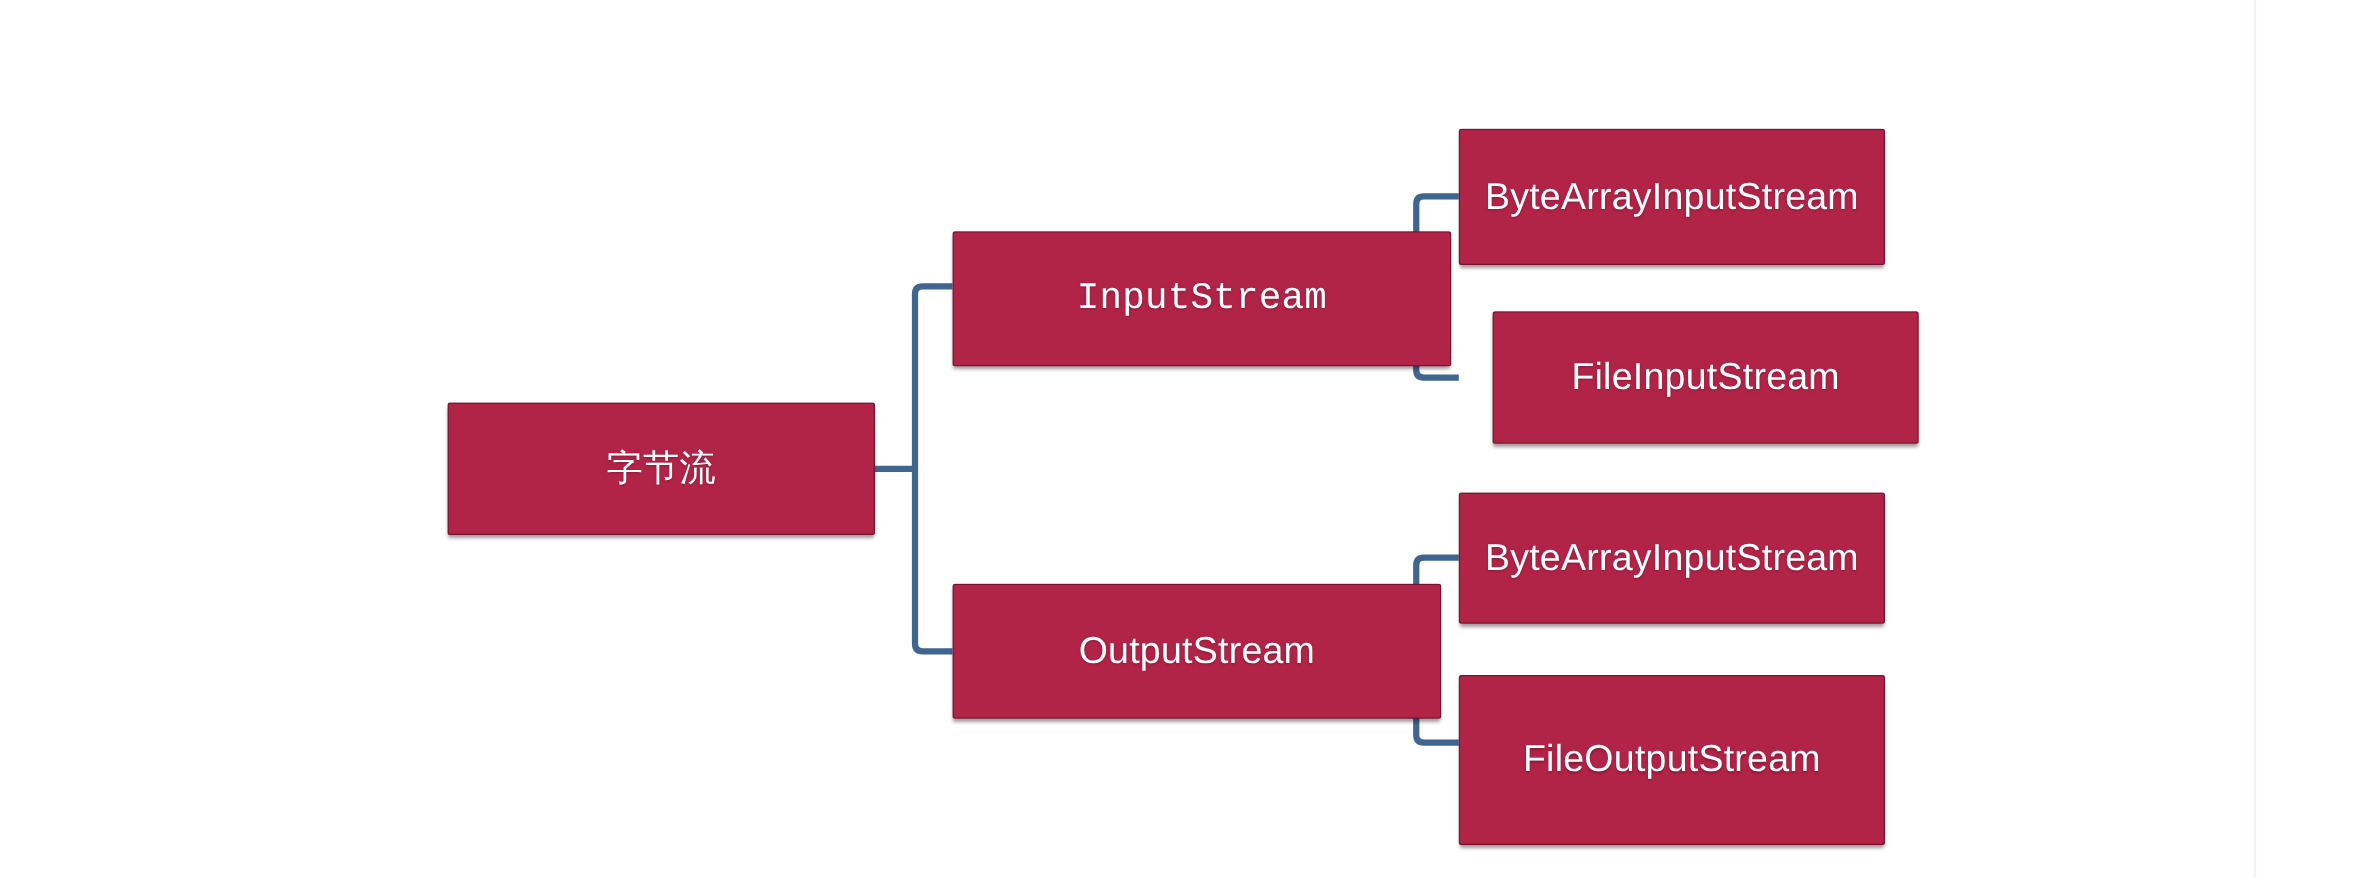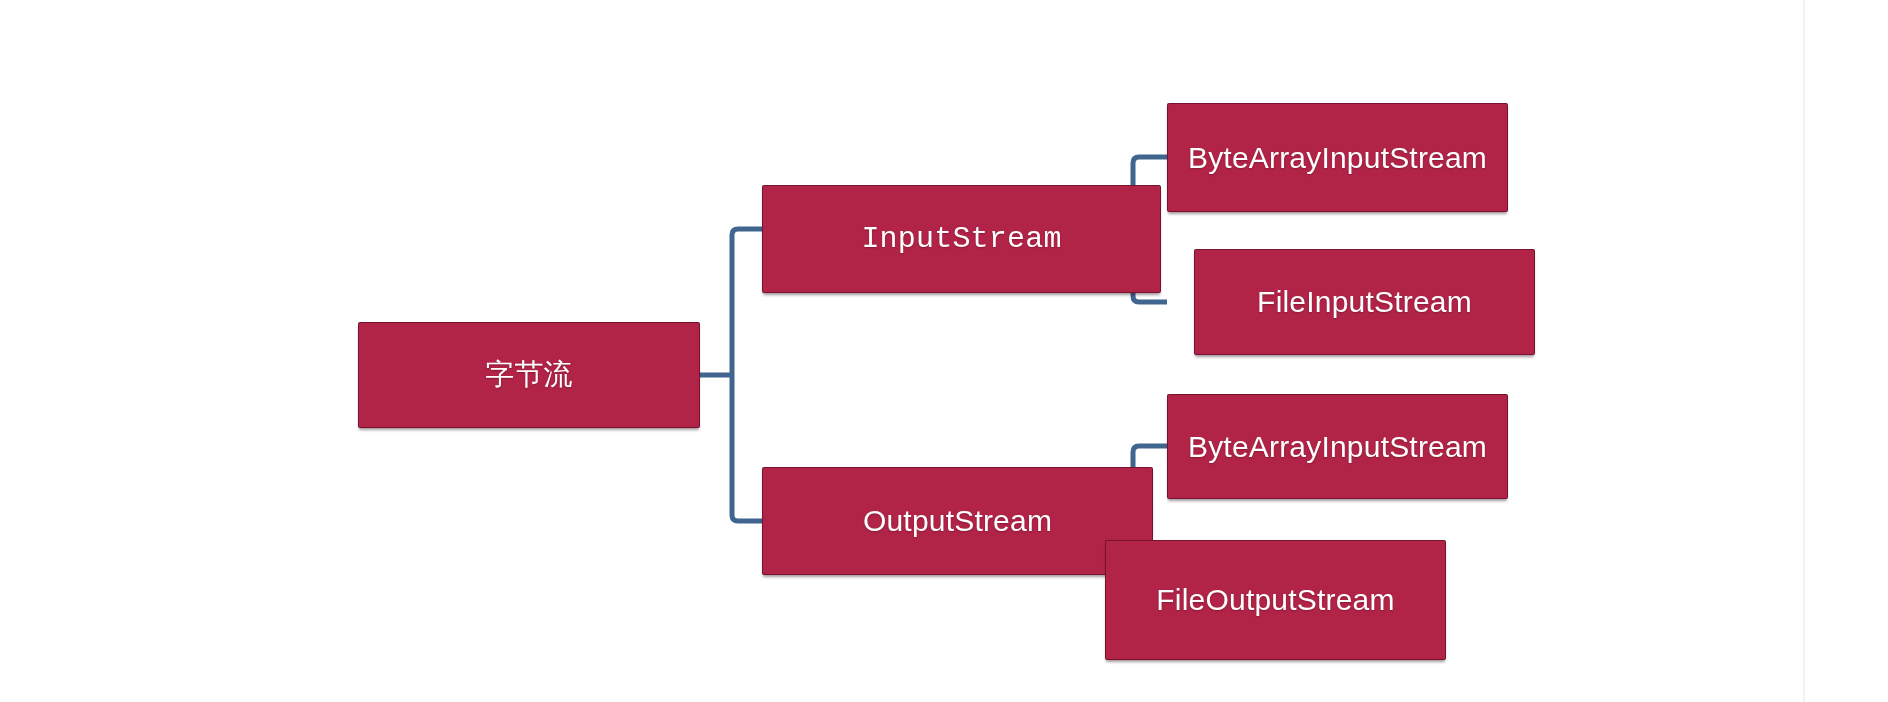--- a/index.html
+++ b/index.html
@@ -31,21 +31,21 @@
     text-shadow:0 1px 2px rgba(60,0,20,.35);
     box-sizing:border-box;
     white-space:nowrap;
   }
   .n-root {left:358px;top:322px;width:342px;height:106px;font-size:29px;}
   .n-input {left:762px;top:185px;width:399px;height:108px;font-family:Liberation Mono, monospace;}
   .n-output{left:762px;top:467px;width:391px;height:108px;}
   .n-bais  {left:1167px;top:103px;width:341px;height:109px;}
   .n-fis   {left:1194px;top:249px;width:341px;height:106px;}
   .n-baos  {left:1167px;top:394px;width:341px;height:105px;}
-  .n-fos   {left:1105px;top:540px;width:341px;height:120px;}
+  .n-fos   {left:1167px;top:540px;width:341px;height:136px;}
   .edge-artifact{
     position:absolute;left:1803px;top:0;width:2px;height:702px;
     background:#f5f1f1;
   }
 </style>
 </head>
 <body>
 
 <div class="canvas">
 

